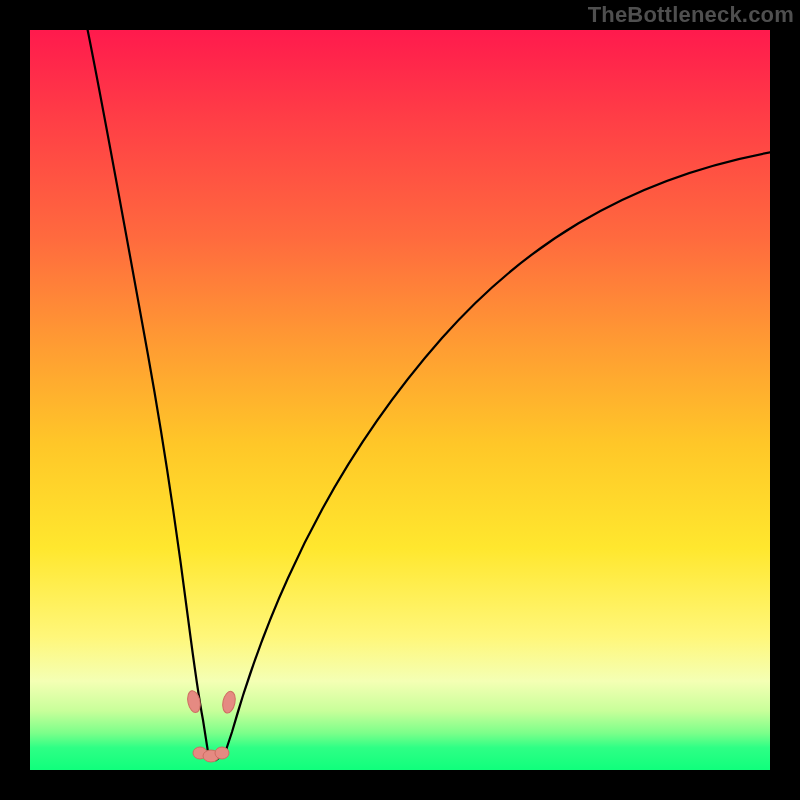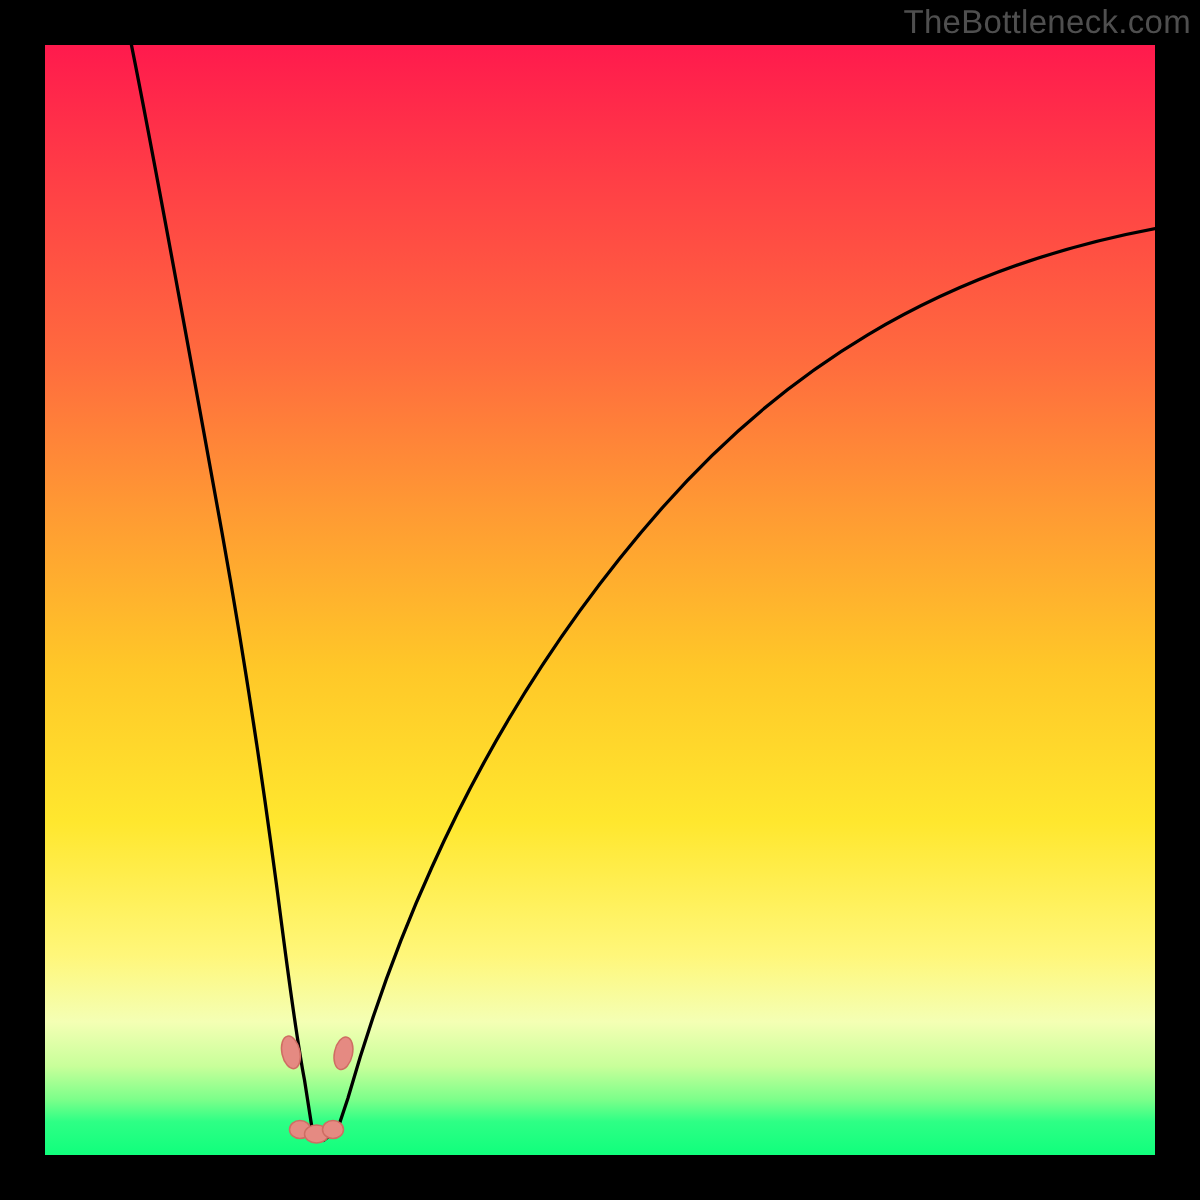--- a/index.html
+++ b/index.html
@@ -55,21 +55,21 @@
     left: 0;
     top: 0;
     width: 100%;
     height: 100%;
   }
   .watermark {
     position: absolute;
     top: 2px;
     right: 6px;
     font-size: 22px;
-    font-weight: 400;
+    font-weight: 700;
     letter-spacing: 0.2px;
     color: #4f4f4f;
     user-select: none;
   }
 </style>
 </head>
 <body>
 
 <div class="frame">
 

